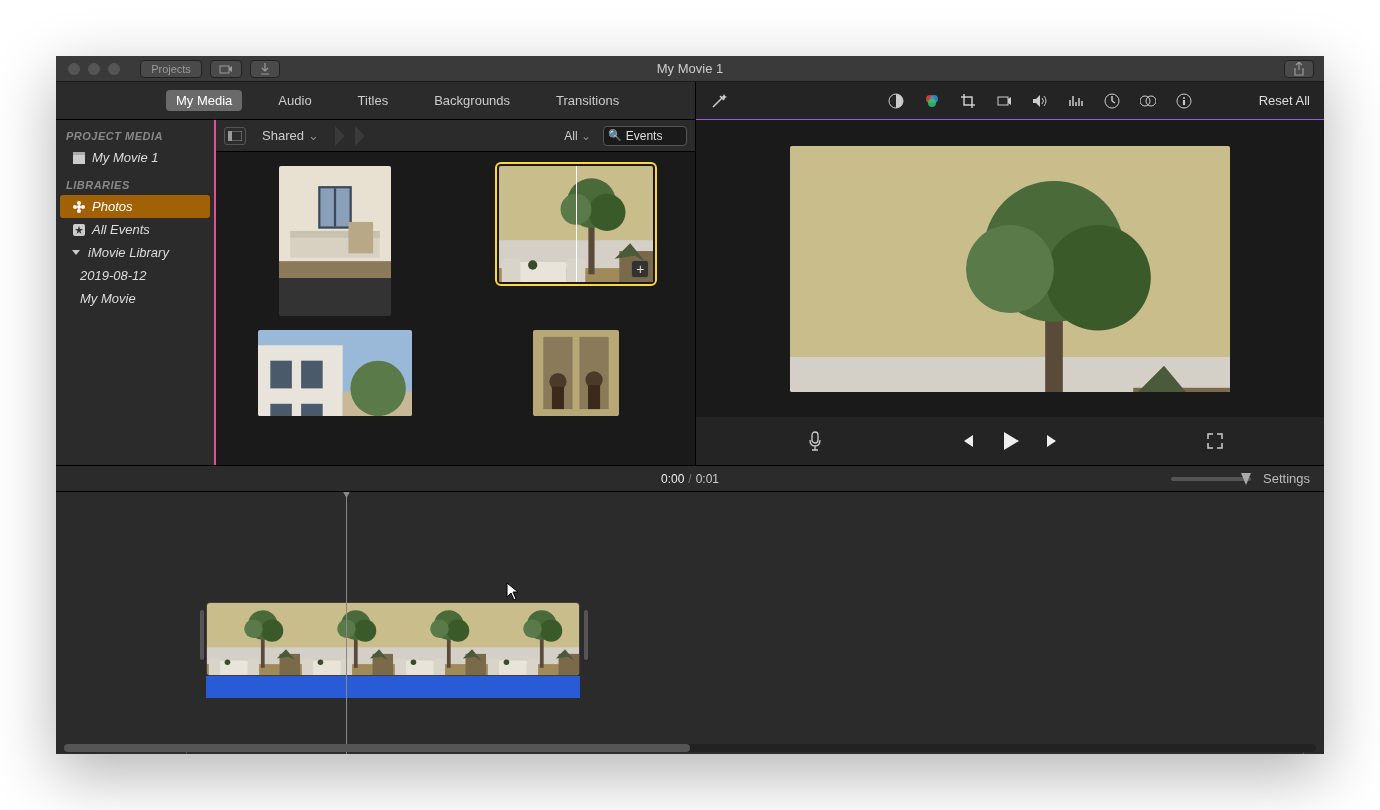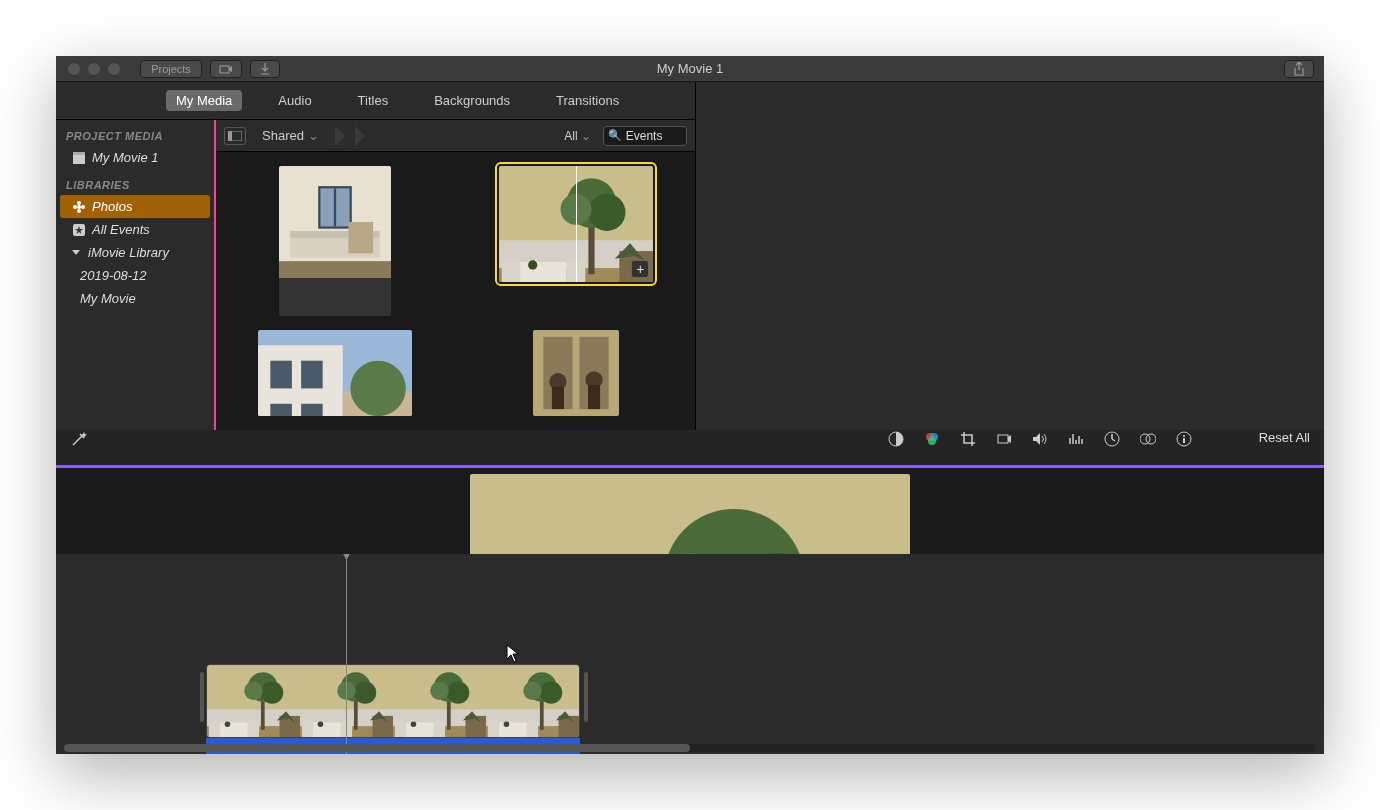--- a/index.html
+++ b/index.html
@@ -10,21 +10,21 @@
   .titlebar { height: 26px; background: #3a3a3a; display: flex; align-items: center; position: relative; border-bottom: 1px solid #1a1a1a;}
   .traffic { display: flex; gap: 8px; padding-left: 12px; }
   .tl { width: 12px; height: 12px; border-radius: 50%; background: #555; }
   .title { position: absolute; left: 0; right: 0; text-align: center; color: #ccc; font-size: 13px; pointer-events: none;}
   .tb-btns { display: flex; gap: 8px; margin-left: 20px; align-items: center;}
   .tb-btn { height: 18px; min-width: 62px; background: #4a4a4a; border: 1px solid #222; border-radius: 4px; color: #999; font-size: 11px; display: flex; align-items:center; justify-content:center; padding:0 8px;}
   .tb-btn.icon { min-width: 30px; }
   .share { margin-left:auto; margin-right:10px; height:18px; width:30px; background:#4a4a4a; border:1px solid #222; border-radius:4px; display:flex; align-items:center; justify-content:center; color:#999;}
 
   
-  .upper { display: flex; height: 472px; border-bottom: 1px solid #000; flex-direction: column;}
+  .upper { display: flex; height: 384px; border-bottom: 1px solid #000;}
   
   
   .leftcol { width: 640px; display: flex; flex-direction: column; border-right: 1px solid #000;}
   .tabs { height: 38px; background: #2b2b2b; display: flex; align-items: center; padding-left: 110px; gap: 26px; border-bottom: 1px solid #000;}
   .tab { color: #ccc; font-size: 13px; cursor: pointer; padding: 3px 10px; border-radius: 4px;}
   .tab.active { background: #6a6a6a; color: #fff;}
   
   .browserrow { display:flex; flex:1; min-height:0;}
   .sidebar { width: 160px; background: #2b2b2b; border-right: 2px solid #ec4899; padding-top: 6px; color: #aaa; font-size: 12px; font-style: italic;}
   .sb-head { font-size: 11px; font-weight: 600; color: #888; letter-spacing: 0.5px; padding: 4px 10px;}
@@ -43,21 +43,21 @@
   .search { background:#1a1a1a; border:1px solid #555; border-radius:4px; height:20px; width:84px; display:flex; align-items:center; padding:0 4px; color:#ccc; font-size:12px; gap:4px; overflow:hidden;}
   .search .glass { font-size:11px; color:#888;}
   
   .thumbs { flex:1; overflow:auto; padding: 14px 18px; display:grid; grid-template-columns: repeat(2, 1fr); gap: 14px 40px; align-content:start; justify-items:center;}
   .thumb { background:#333; border-radius:2px; position:relative; overflow:hidden;}
   .thumb.sel { outline: 2px solid #fdd835; outline-offset: 2px;}
   .addbtn { position:absolute; right:4px; bottom:4px; width:18px; height:18px; background:rgba(40,40,40,0.85); border-radius:3px; display:flex; align-items:center; justify-content:center; color:#ddd; font-size:14px; border:1px solid #666;}
   
   
   .preview { flex:1; background:#242424; display:flex; flex-direction:column;}
-  .pv-toolbar { height:38px; display:flex; padding:0 14px; gap:18px; border-bottom:3px solid #8b5cf6;}
+  .pv-toolbar { height:38px; display:flex; align-items:center; padding:0 14px; gap:18px; border-bottom:1px solid #8b5cf6;}
   .pv-toolbar .sp { flex:1;}
   .pv-icon { width:18px; height:18px; color:#bbb; display:flex; align-items:center; justify-content:center;}
   .reset { color:#ddd; font-size:13px; cursor:pointer;}
   .pv-canvas { flex:1; background:#1a1a1a; display:flex; align-items:center; justify-content:center; padding:6px;}
   .pv-img { width: 440px; height: 246px; border-radius:2px; overflow:hidden;}
   .pv-controls { height:48px; display:flex; align-items:center; justify-content:center; gap:22px; position:relative;}
   .pv-controls .mic { position:absolute; left:110px; color:#ccc;}
   .pv-controls .full { position:absolute; right:100px; color:#ccc;}
   .pc-btn { color:#eee; cursor:pointer;}
   .play svg { width:24px; height:24px;}
@@ -372,20 +372,29 @@
         <div class="full pv-icon">
             <svg width="16" height="16" viewBox="0 0 16 16">
               <path d="M1 6 L1 1 L6 1 M10 1 L15 1 L15 6 M15 10 L15 15 L10 15 M6 15 L1 15 L1 10" stroke="#ccc" stroke-width="1.5" fill="none"></path>
             </svg>
           </div>
       </div>
     </div>
   </div>
 
   <div class="timeline">
+    <div class="tl-header">
+      <span style="color:#eee;font-weight:500">0:00</span>
+      <span class="divider">/</span>
+      <span>0:01</span>
+      <div class="settings">
+        <div class="zoom"></div>
+        <span>Settings</span>
+      </div>
+    </div>
     <div class="tl-body">
       <div class="handle left"></div>
       <div class="clip-track">
         <div class="clip">
           <div class="clip-frame">
               <svg viewBox="0 0 100 78" width="93" height="72" preserveAspectRatio="xMidYMid slice">
                 <use href="#garden-scene"></use>
               </svg>
             </div>
           <div class="clip-frame">

